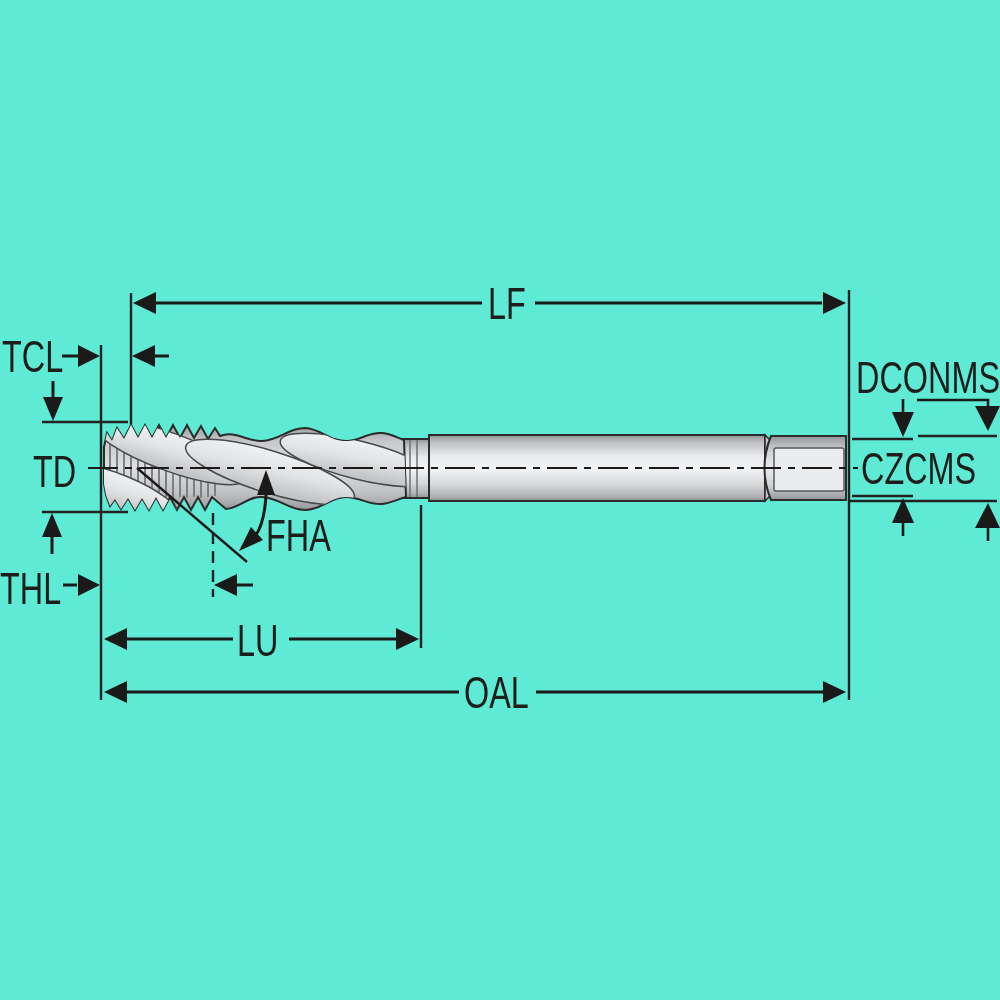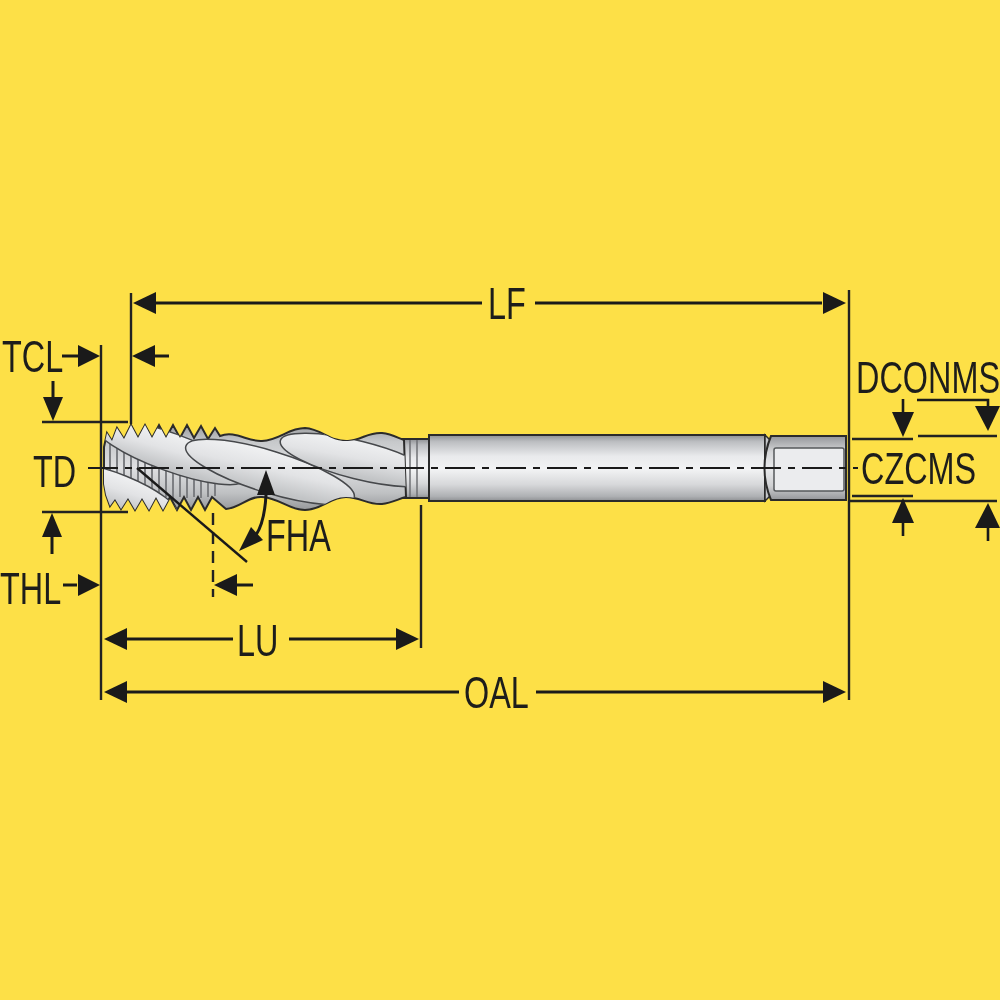--- a/index.html
+++ b/index.html
@@ -1,17 +1,17 @@
 <!DOCTYPE html>
 <html><head>
 <meta charset="utf-8">
 <style>
   html,body{margin:0;padding:0;background:#ffffff;}
   #stage{
-    position:relative;width:1000px;height:1000px;background:#fde047;
+    position:relative;width:1000px;height:1000px;background:#5eead4;
     font-family:"Liberation Sans",sans-serif;overflow:hidden;
   }
   #drawing{position:absolute;left:0;top:0;width:1000px;height:1000px;}
   .dim-label{
     position:absolute;color:#1d1d1b;font-size:45px;line-height:1;
     font-family:"Liberation Sans",sans-serif;font-weight:400;
     transform:scaleX(0.72);transform-origin:0 0;white-space:nowrap;
     letter-spacing:0px;
   }
 </style>

